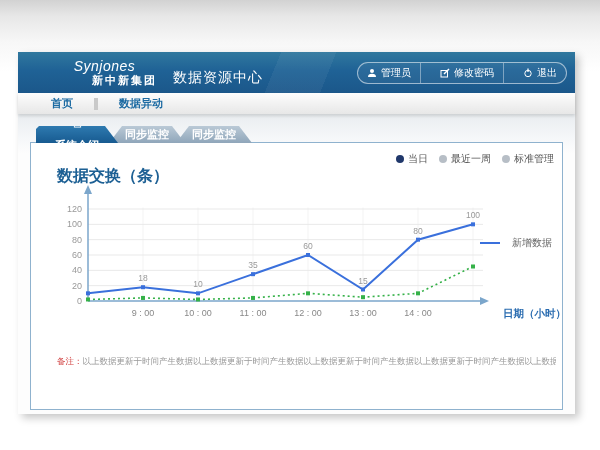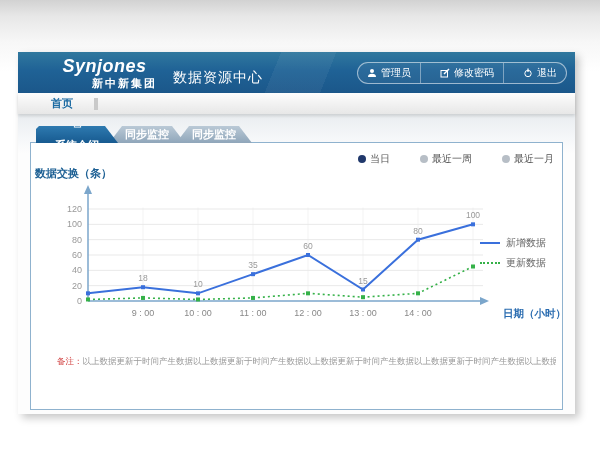--- a/index.html
+++ b/index.html
@@ -7,21 +7,21 @@
     background:linear-gradient(180deg,#d2d2d2 0,#e7e7e7 16px,#f7f7f7 42px,#ffffff 72px);
     font-family:"Liberation Sans",sans-serif;}
   .page{position:absolute;left:18px;top:52px;width:557px;background:#fff;
     box-shadow:4px 4px 8px rgba(0,0,0,.22);}
   
   .header{position:relative;height:41px;display:flex;align-items:center;overflow:hidden;
     background:linear-gradient(180deg,#30789e 0,#1f6296 45%,#1b578a 100%);}
   .swoosh{position:absolute;right:150px;top:0;bottom:0;width:260px;pointer-events:none;
     background:linear-gradient(112deg,transparent 42%,rgba(255,255,255,.05) 42%,rgba(255,255,255,.05) 62%,transparent 62%);}
   .logo{margin-left:34px;color:#fff;text-align:center;line-height:1.15;}
-  .logo-en{font-size:18px;font-weight:bold;font-style:italic;letter-spacing:.5px;}
+  .logo-en{font-size:14px;font-weight:normal;font-style:italic;letter-spacing:.5px;}
   .logo-cn{font-size:11px;font-weight:bold;letter-spacing:2px;margin-left:40px;}
   .app-title{color:#fff;font-size:14px;margin-left:16px;margin-top:10px;letter-spacing:1px;}
   .user-pill{margin-left:auto;margin-right:8px;display:flex;align-items:center;height:20px;
     border:1px solid rgba(255,255,255,.55);border-radius:11px;font-size:10px;color:#fff;
     background:rgba(255,255,255,.05);}
   .pill-item{display:flex;align-items:center;gap:4px;padding:0 9px;height:100%;cursor:pointer;}
   .pill-item + .pill-item{border-left:1px solid rgba(255,255,255,.4);padding-left:19px;}
   .pill-item svg{display:block;}
   
   .nav{height:21px;background:linear-gradient(180deg,#fdfdfd,#e7e7e7);display:flex;align-items:center;
@@ -34,28 +34,28 @@
   .tab{position:relative;height:17px;line-height:17px;font-size:11px;font-weight:bold;color:#fff;
     text-align:center;cursor:pointer;flex-direction:column;}
   .tab.active{width:82px;z-index:4;display:flex;align-items:center;justify-content:center;gap:4px;
     background:linear-gradient(180deg,#2e7ab0,#175a90);
     clip-path:polygon(0 100%,0 3px,3px 0,calc(100% - 13px) 0,100% 100%);}
   .tab.inactive{width:76px;margin-left:-9px;background:linear-gradient(180deg,#bac9d6,#8fa6ba);
     clip-path:polygon(13px 0,calc(100% - 13px) 0,100% 100%,0 100%);}
   .tab.t2{z-index:3;}.tab.t3{z-index:2;}
   
   .panel{position:relative;border:1px solid #8fb2ce;background:#fff;height:266px;margin-top:-1px;z-index:1;}
-  .radios{position:absolute;top:9px;right:8px;display:flex;gap:30px;align-items:center;}
+  .radios{position:absolute;top:9px;right:8px;display:flex;gap:11px;align-items:center;}
   .radio{display:flex;align-items:center;gap:4px;font-size:10px;color:#555;cursor:pointer;}
   .dot{width:8px;height:8px;border-radius:50%;background:#b7bec6;}
   .dot.sel{background:#20386b;}
-  .ylabel{position:absolute;top:23px;left:4px;font-size:11px;font-weight:bold;color:#1d6094;}
+  .ylabel{position:absolute;top:23px;left:26px;font-size:16px;font-weight:bold;color:#1d6094;}
   #chart{position:absolute;top:40px;left:4px;}
   .legend{position:absolute;top:90px;right:4px;width:78px;}
-  .legend-row{display:flex;align-items:center;gap:6px;height:20px;font-size:10px;color:#666;}
+  .legend-row{display:flex;align-items:center;gap:12px;height:20px;font-size:10px;color:#666;}
   .swatch{width:20px;height:0;border-top-width:2px;border-top-color:#3a70dc;}
   .swatch.solid{border-top-style:solid;}
   .swatch.dotted{border-top-style:dotted;}
   .note{position:absolute;top:213px;left:26px;right:6px;font-size:8.5px;color:#999;
     white-space:nowrap;overflow:hidden;}
   .note-prefix{color:#d03c3c;text-align:right;}
 </style>
 </head>
 <body>
 
@@ -99,20 +99,21 @@
         </div>
       </div>
     </div>
 
     <div class="nav">
       <div class="nav-item">首页</div>
       <div class="nav-sep"></div>
       <div class="nav-sep"></div>
       <div class="nav-sep"></div>
       <div class="nav-sep"></div>
+      <div class="nav-item">数据异动</div>
     </div>
 
     <div class="content">
       <div class="tabs">
         <div class="tab active">
           <span>
             <svg width="9" height="9" viewBox="0 0 10 10">
                 <rect x="1.5" y="1" width="7" height="8" fill="none" stroke="#fff" stroke-width="1"></rect>
                 <line x1="3" y1="3.5" x2="7" y2="3.5" stroke="#fff" stroke-width="1"></line>
                 <line x1="3" y1="5.5" x2="7" y2="5.5" stroke="#fff" stroke-width="1"></line>
@@ -133,21 +134,21 @@
           <div class="radio">
             <span class="dot sel"></span>
             <span>当日</span>
           </div>
           <div class="radio">
             <span class="dot"></span>
             <span>最近一周</span>
           </div>
           <div class="radio">
             <span class="dot"></span>
-            <span>最近一月</span>
+            <span>标准管理</span>
           </div>
         </div>
 
         <div class="ylabel">数据交换（条）</div>
 
         <svg id="chart" width="530" height="150" viewBox="0 0 530 150">
             <line x1="108" y1="24.466666666666654" x2="108" y2="118" stroke="#f3f3f3" stroke-width="1"></line>
             <line x1="163" y1="24.466666666666654" x2="163" y2="118" stroke="#f3f3f3" stroke-width="1"></line>
             <line x1="218" y1="24.466666666666654" x2="218" y2="118" stroke="#f3f3f3" stroke-width="1"></line>
             <line x1="273" y1="24.466666666666654" x2="273" y2="118" stroke="#f3f3f3" stroke-width="1"></line>
@@ -203,24 +204,20 @@
             <rect x="326" y="112.16666666666667" width="4" height="4" fill="#35b148"></rect>
             <rect x="381" y="108.33333333333333" width="4" height="4" fill="#35b148"></rect>
             <rect x="436" y="81.5" width="4" height="4" fill="#35b148"></rect>
           </svg>
 
         <div class="legend">
           <div class="legend-row">
             <span class="swatch solid" style="border-top-color: rgb(58, 112, 220);"></span>
             <span>新增数据</span>
           </div>
-          <div class="legend-row">
-            <span class="swatch dotted" style="border-top-color: rgb(53, 177, 72);"></span>
-            <span>更新数据</span>
-          </div>
         </div>
 
         <div class="note">
           <span class="note-prefix">备注：</span><span>以上数据更新于时间产生数据以上数据更新于时间产生数据以上数据更新于时间产生数据以上数据更新于时间产生数据以上数据更新于</span>
         </div>
       </div>
     </div>
 
   </div>
 </div>

